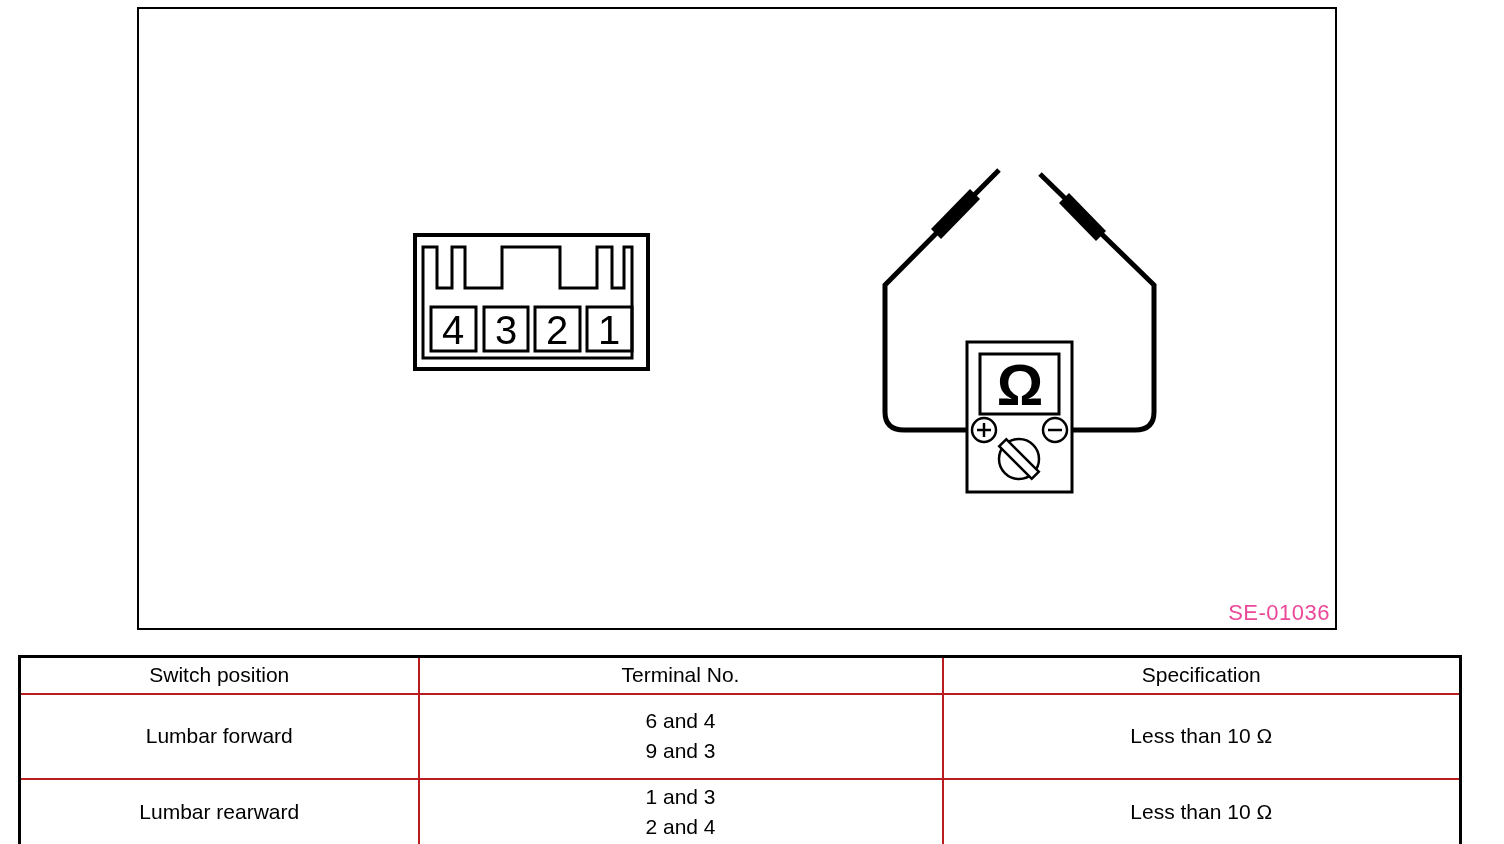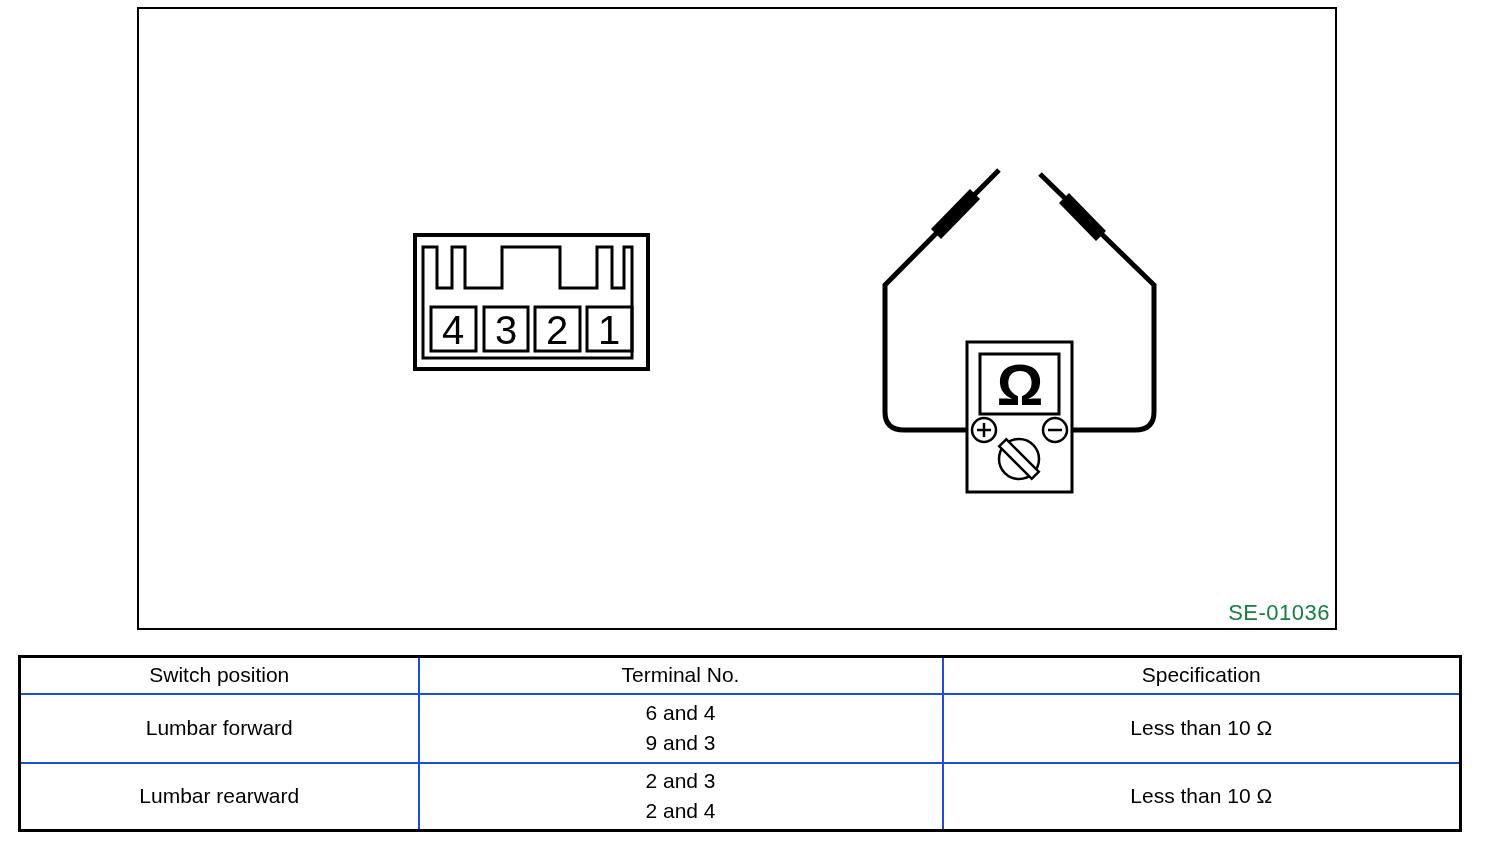--- a/index.html
+++ b/index.html
@@ -29,46 +29,46 @@
     position: absolute;
     left: 0;
     top: 0;
   }
   .fig-label {
     position: absolute;
     right: 5px;
     bottom: 4px;
     font-size: 22px;
     letter-spacing: 0.5px;
-    color: #15803d;
+    color: #ec4899;
     background: #ffffff;
     line-height: 1;
   }
   .spec-table {
     position: absolute;
     left: 18px;
     top: 655px;
     border-collapse: collapse;
     table-layout: fixed;
     font-size: 21px;
     color: #000000;
   }
   .spec-table th, .spec-table td {
-    border: 2px solid #1d4ed8;
+    border: 2px solid #b91c1c;
     text-align: center;
     vertical-align: middle;
     font-weight: normal;
     padding: 0;
     background: #ffffff;
   }
   .spec-table {
     border: 3px solid #000000;
   }
   .spec-table .hdr-row { height: 37px; }
-  .spec-table .data-row-1 { height: 69px; }
+  .spec-table .data-row-1 { height: 85px; }
   .spec-table .data-row-2 { height: 68px; }
   .terminal-lines div { line-height: 30px; }
   .svg-text {
     font-family: "Liberation Sans", sans-serif;
   }
 </style>
 </head>
 <body>
 
 <div class="page">
@@ -145,21 +145,21 @@
             <div>6 and 4</div>
             <div>9 and 3</div>
           </div>
         </td>
         <td>Less than 10 Ω</td>
       </tr>
       <tr class="data-row-2">
         <td>Lumbar rearward</td>
         <td>
           <div class="terminal-lines">
-            <div>2 and 3</div>
+            <div>1 and 3</div>
             <div>2 and 4</div>
           </div>
         </td>
         <td>Less than 10 Ω</td>
       </tr>
     </tbody>
   </table>
 
 </div>
 

